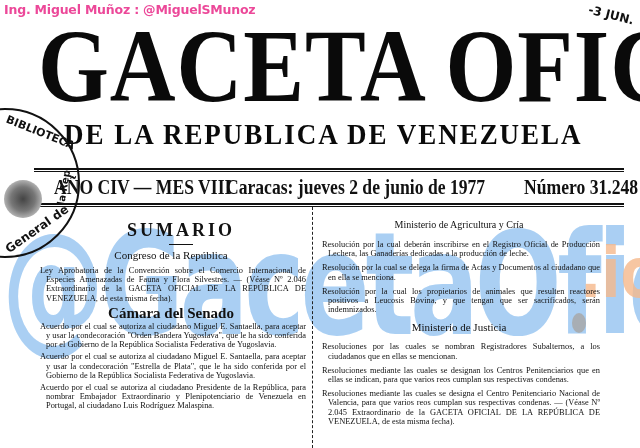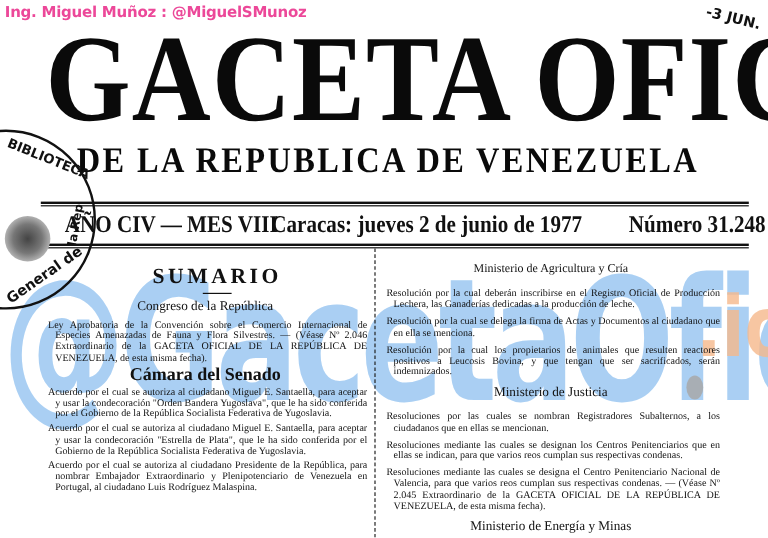--- a/index.html
+++ b/index.html
@@ -160,21 +160,20 @@
     <div class="section-title" style="font-size:10px;">Ministerio de Agricultura y Cría</div>
     <p class="entry">Resolución por la cual deberán inscribirse en el Registro Oficial de Producción Lechera, las Ganaderías dedicadas a la producción de leche.</p>
     <p class="entry">Resolución por la cual se delega la firma de Actas y Documentos al ciudadano que en ella se menciona.</p>
     <p class="entry">Resolución por la cual los propietarios de animales que resulten reactores positivos a Leucosis Bovina, y que tengan que ser sacrificados, serán indemnizados.</p>
 
     <div class="section-title">Ministerio de Justicia</div>
     <p class="entry">Resoluciones por las cuales se nombran Registradores Subalternos, a los ciudadanos que en ellas se mencionan.</p>
     <p class="entry">Resoluciones mediante las cuales se designan los Centros Penitenciarios que en ellas se indican, para que varios reos cumplan sus respectivas condenas.</p>
     <p class="entry">Resoluciones mediante las cuales se designa el Centro Penitenciario Nacional de Valencia, para que varios reos cumplan sus respectivas condenas. — (Véase Nº 2.045 Extraordinario de la GACETA OFICIAL DE LA REPÚBLICA DE VENEZUELA, de esta misma fecha).</p>
 
-    <div class="section-title">Ministerio de Energía y Minas</div>
 
   </section>
 
   <div class="seal"></div>
   <div class="seal-emblem"></div>
   <div class="seal-text-top">BIBLIOTECA</div>
   <div class="seal-text-side">la Rep</div>
   <div class="seal-text-bottom">General de</div>
 
 </div>

